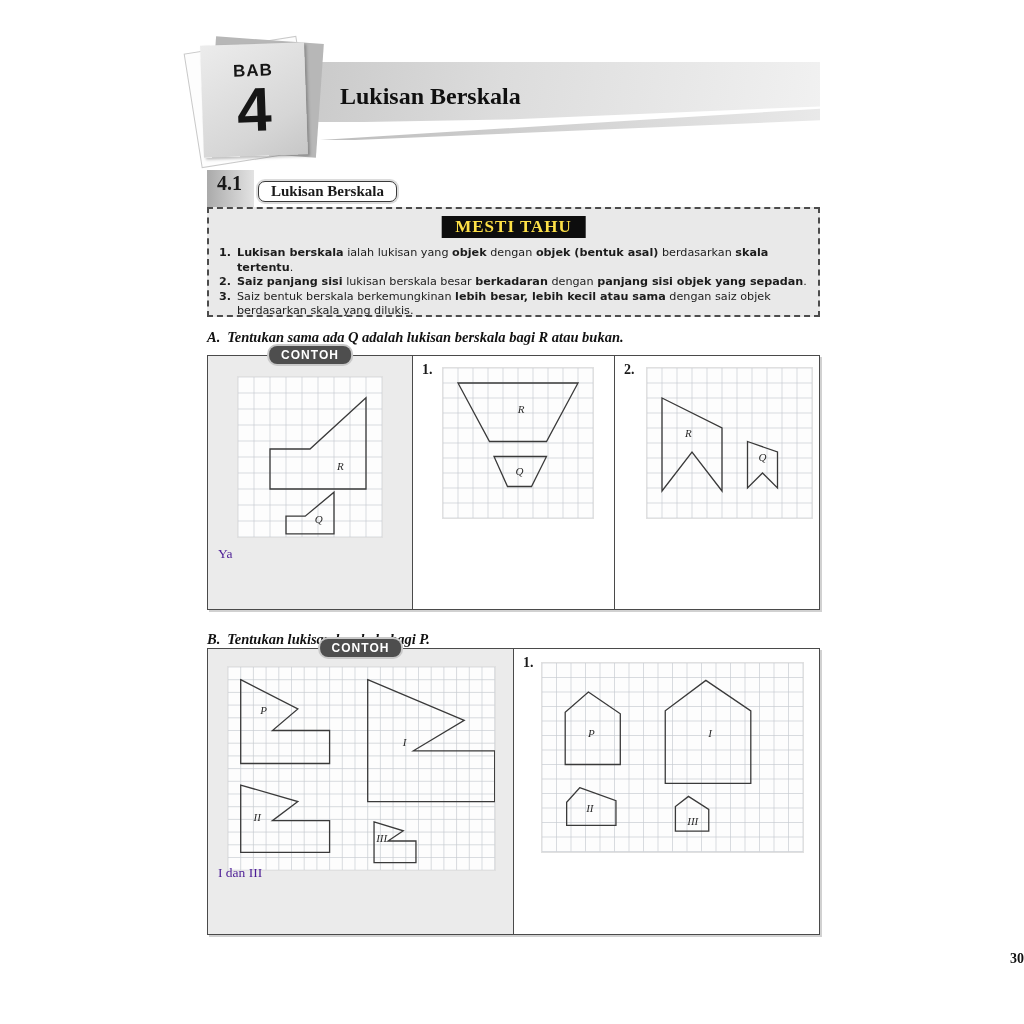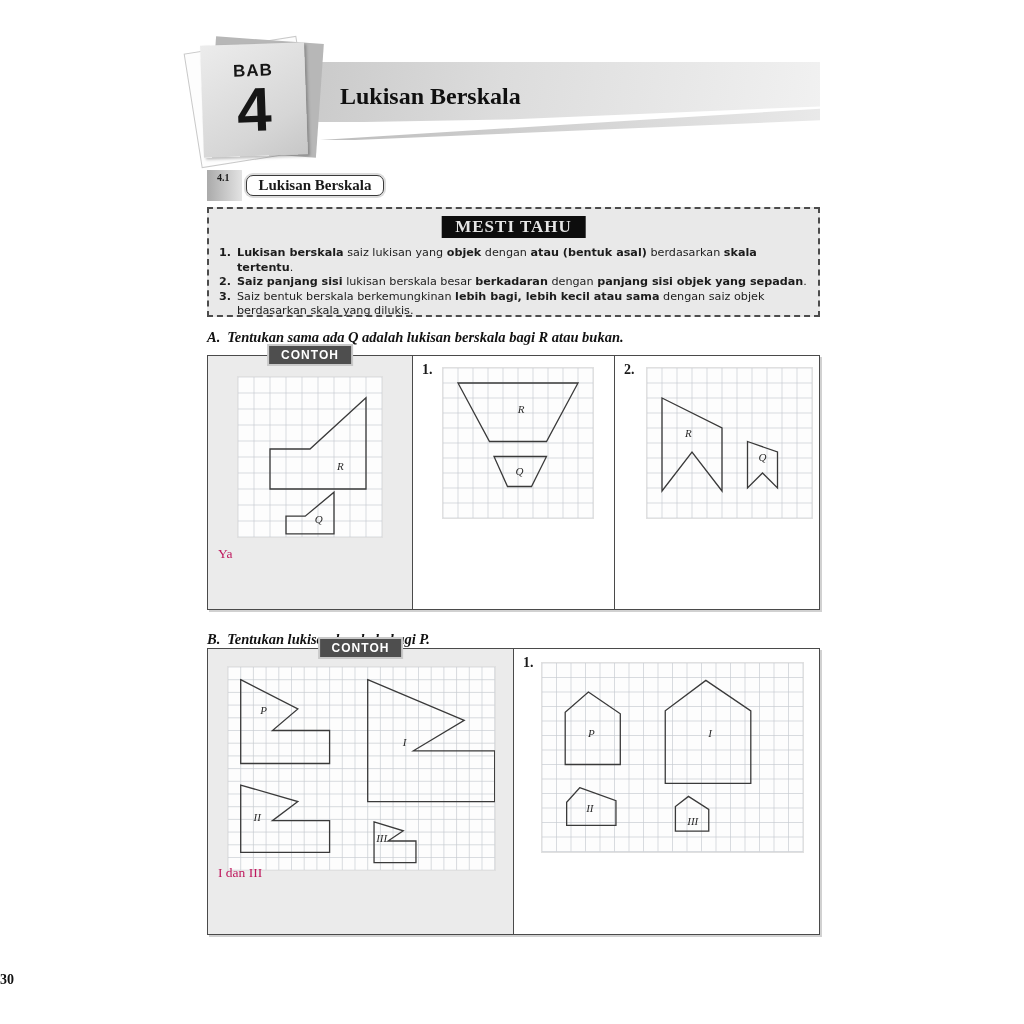--- a/index.html
+++ b/index.html
@@ -25,29 +25,29 @@
       transform:rotate(-2deg);box-shadow:2px 2px 3px rgba(0,0,0,.25);
       display:flex;flex-direction:column;align-items:center;justify-content:center;}
   .badge-bab{font-family:"Liberation Sans",sans-serif;font-weight:bold;font-size:17px;
       letter-spacing:1px;color:#161616;}
   .badge-num{font-family:"Liberation Sans",sans-serif;font-weight:bold;font-size:62px;
       line-height:.92;color:#161616;}
 
   
   .subsec{position:absolute;left:207px;top:170px;display:flex;align-items:center;}
   .subsec-num{background:linear-gradient(to right,#aaaaaa,#e3e3e3);padding:2px 12px 18px 10px;
-      font-weight:bold;font-size:10px;}
+      font-weight:bold;font-size:20px;}
   .subsec-box{margin-left:4px;border:1.6px solid #3a3a3a;border-radius:7px;background:#fff;
       box-shadow:0 0 0 2px #dcdcdc;padding:1px 12px;font-weight:bold;font-size:15px;}
 
   
   .mesti{position:absolute;left:207px;top:207px;width:609px;height:106px;
       border:2px dashed #4c4c4c;background:#e9e9e9;}
   .mesti-title{position:absolute;left:50%;top:7px;transform:translateX(-50%);
-      background:#0d0d0d;color:#e5e5e5;font-weight:bold;font-size:17px;letter-spacing:1px;
+      background:#0d0d0d;color:#fde047;font-weight:bold;font-size:17px;letter-spacing:1px;
       padding:1px 14px;font-family:"Liberation Serif",serif;}
   .mesti-list{position:absolute;left:10px;right:8px;top:37px;
       font-family:"DejaVu Sans",sans-serif;font-size:11.2px;line-height:14.6px;color:#1c1c1c;}
   .mt-item{display:flex;}
   .mt-num{font-weight:bold;width:18px;flex:0 0 18px;}
   .mt-text b{font-weight:bold;}
 
   
   .sec-head{position:absolute;font-style:italic;font-weight:bold;font-size:14.5px;
       display:flex;gap:7px;color:#111;}
@@ -59,27 +59,27 @@
       box-shadow:2px 2px 0 rgba(0,0,0,.18);display:flex;}
   .extable.a{top:355px;width:611px;height:253px;}
   .extable.b{top:648px;width:611px;height:285px;}
   .cell{position:relative;height:100%;box-sizing:border-box;}
   .cell.gray{background:#ebebeb;}
   .cell + .cell{border-left:1.2px solid #4a4a4a;}
   .a-c0{width:204px;} .a-c1{width:202px;} .a-c2{width:205px;}
   .b-c0{width:305px;} .b-c1{width:306px;}
   .contoh{position:absolute;top:-10px;left:50%;transform:translateX(-50%);
       background:#4e4e4e;color:#fff;font-family:"Liberation Sans",sans-serif;font-weight:bold;
-      font-size:12px;letter-spacing:1px;padding:2px 12px;border-radius:0;
+      font-size:12px;letter-spacing:1px;padding:2px 12px;border-radius:8px;
       box-shadow:0 0 0 2px #c9c9c9;}
   .exnum{position:absolute;left:9px;top:6px;font-weight:bold;font-size:14px;}
   .gridsvg{position:absolute;background:#fdfdfd;box-shadow:0 0 0 1px #e0e0e0;}
-  .answer{position:absolute;left:10px;font-size:13.5px;color:#be185d;}
-
-  .pagenum{position:absolute;left:0;top:972px;width:100%;text-align:left;
+  .answer{position:absolute;left:10px;font-size:13.5px;color:#4c1d95;}
+
+  .pagenum{position:absolute;left:0;top:951px;width:100%;text-align:right;
       font-weight:bold;font-size:14px;color:#111;}
 </style>
 </head>
 <body>
 
 <div class="page">
 
   <div class="banner-band"></div>
   <div class="banner-wedge"></div>
   <h1 class="chapter-title">Lukisan Berskala</h1>
@@ -96,29 +96,29 @@
   <div class="subsec">
     <div class="subsec-num">4.1</div>
     <div class="subsec-box">Lukisan Berskala</div>
   </div>
 
   <div class="mesti">
     <div class="mesti-title">MESTI TAHU</div>
     <div class="mesti-list" id="mesti-list">
         <div class="mt-item">
           <span class="mt-num">1.</span>
-          <span class="mt-text"><b>Lukisan berskala</b><span> saiz lukisan yang </span><b>objek</b><span> dengan </span><b>atau (bentuk asal)</b><span> berdasarkan </span><b>skala tertentu</b><span>.</span></span>
+          <span class="mt-text"><b>Lukisan berskala</b><span> ialah lukisan yang </span><b>objek</b><span> dengan </span><b>objek (bentuk asal)</b><span> berdasarkan </span><b>skala tertentu</b><span>.</span></span>
         </div>
         <div class="mt-item">
           <span class="mt-num">2.</span>
           <span class="mt-text"><b>Saiz panjang sisi</b><span> lukisan berskala besar </span><b>berkadaran</b><span> dengan </span><b>panjang sisi objek yang sepadan</b><span>.</span></span>
         </div>
         <div class="mt-item">
           <span class="mt-num">3.</span>
-          <span class="mt-text"><span>Saiz bentuk berskala berkemungkinan </span><b>lebih bagi, lebih kecil atau sama</b><span> dengan saiz objek berdasarkan skala yang dilukis.</span></span>
+          <span class="mt-text"><span>Saiz bentuk berskala berkemungkinan </span><b>lebih besar, lebih kecil atau sama</b><span> dengan saiz objek berdasarkan skala yang dilukis.</span></span>
         </div>
       </div>
   </div>
 
   <div class="sec-head a">
     <span>A.</span>
     <span>Tentukan sama ada Q adalah lukisan berskala bagi R atau bukan.</span>
   </div>
 
   <div class="extable a">

